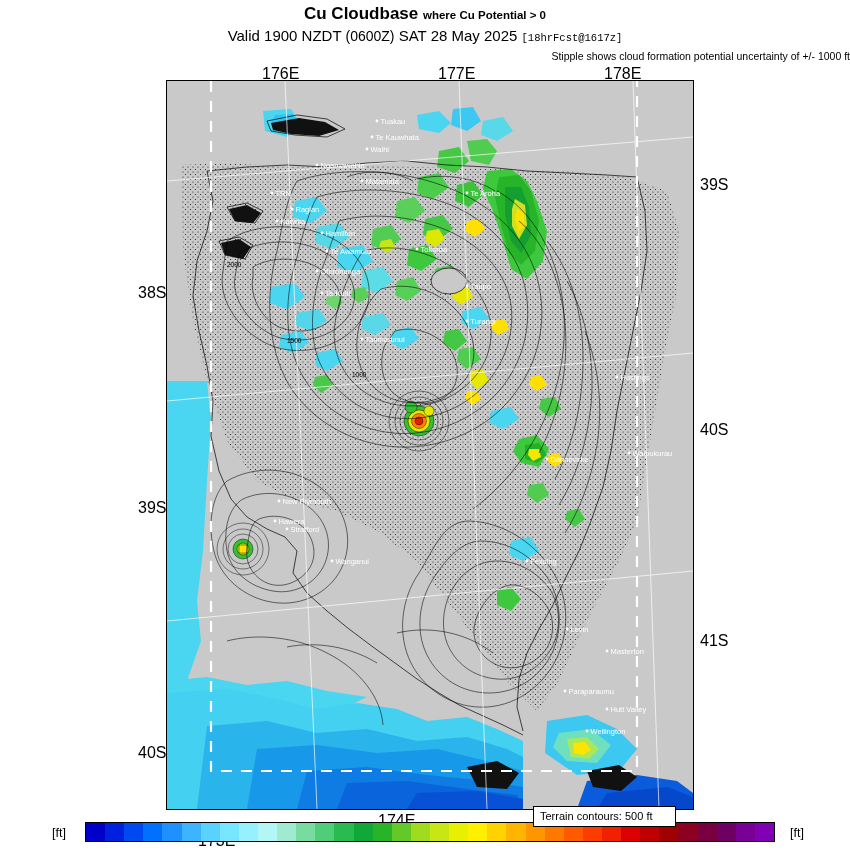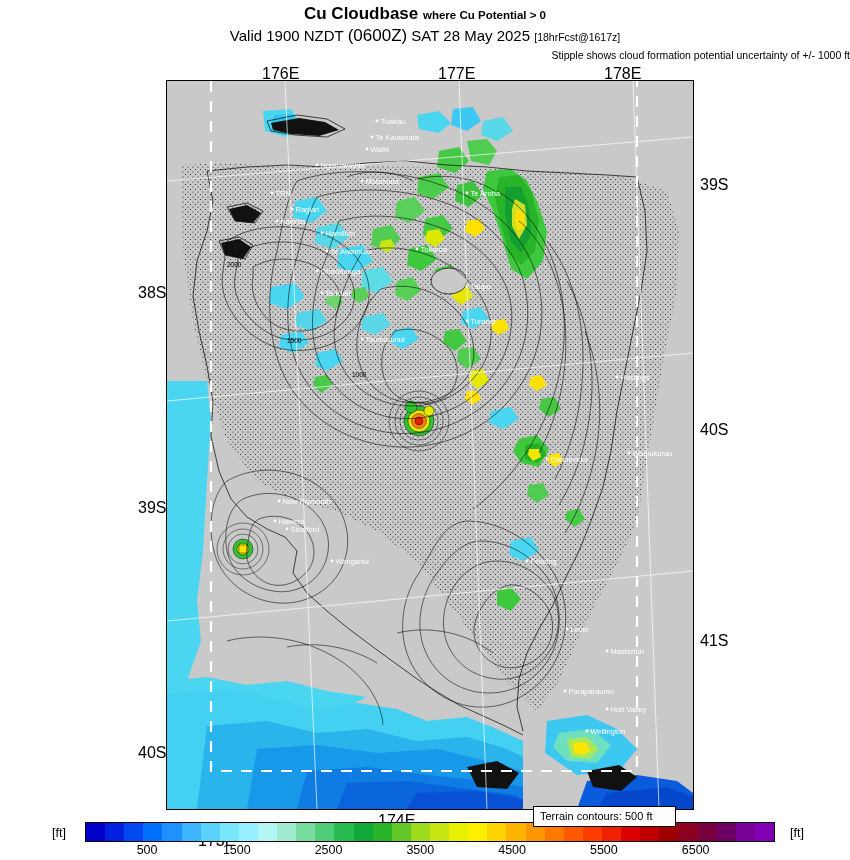--- a/index.html
+++ b/index.html
@@ -37,24 +37,25 @@
   .title-line1 .sub {
     font-size: 11.5px;
     font-weight: bold;
   }
   .title-line2 {
     font-size: 15px;
     line-height: 19px;
     margin-top: 1px;
   }
   .title-line2 .small {
-    font-size: 17px;
+    font-size: 14px;
   }
   .title-line2 .tiny {
     font-size: 10.5px;
+    font-family: Liberation Mono, monospace;
   }
   .title-line3 {
     font-size: 10.5px;
     line-height: 14px;
     margin-top: 1px;
     text-align: right;
   }
 
   
   .map-frame {
@@ -467,23 +468,14 @@
       <div class="cbar-seg" style="background: rgb(220, 0, 0);"></div>
       <div class="cbar-seg" style="background: rgb(192, 0, 0);"></div>
       <div class="cbar-seg" style="background: rgb(160, 0, 0);"></div>
       <div class="cbar-seg" style="background: rgb(140, 0, 32);"></div>
       <div class="cbar-seg" style="background: rgb(120, 0, 64);"></div>
       <div class="cbar-seg" style="background: rgb(110, 0, 100);"></div>
       <div class="cbar-seg" style="background: rgb(120, 0, 150);"></div>
       <div class="cbar-seg" style="background: rgb(130, 0, 180);"></div>
     </div>
   <div class="cbar-unit-right">[ft]</div>
-  <div class="cbar-ticks" id="cbar-ticks">
-      <div class="cbar-tick" style="left: 9%;">500</div>
-      <div class="cbar-tick" style="left: 22%;">1500</div>
-      <div class="cbar-tick" style="left: 35.3%;">2500</div>
-      <div class="cbar-tick" style="left: 48.6%;">3500</div>
-      <div class="cbar-tick" style="left: 61.9%;">4500</div>
-      <div class="cbar-tick" style="left: 75.2%;">5500</div>
-      <div class="cbar-tick" style="left: 88.5%;">6500</div>
-    </div>
 
 </div>
 
 </body></html>

